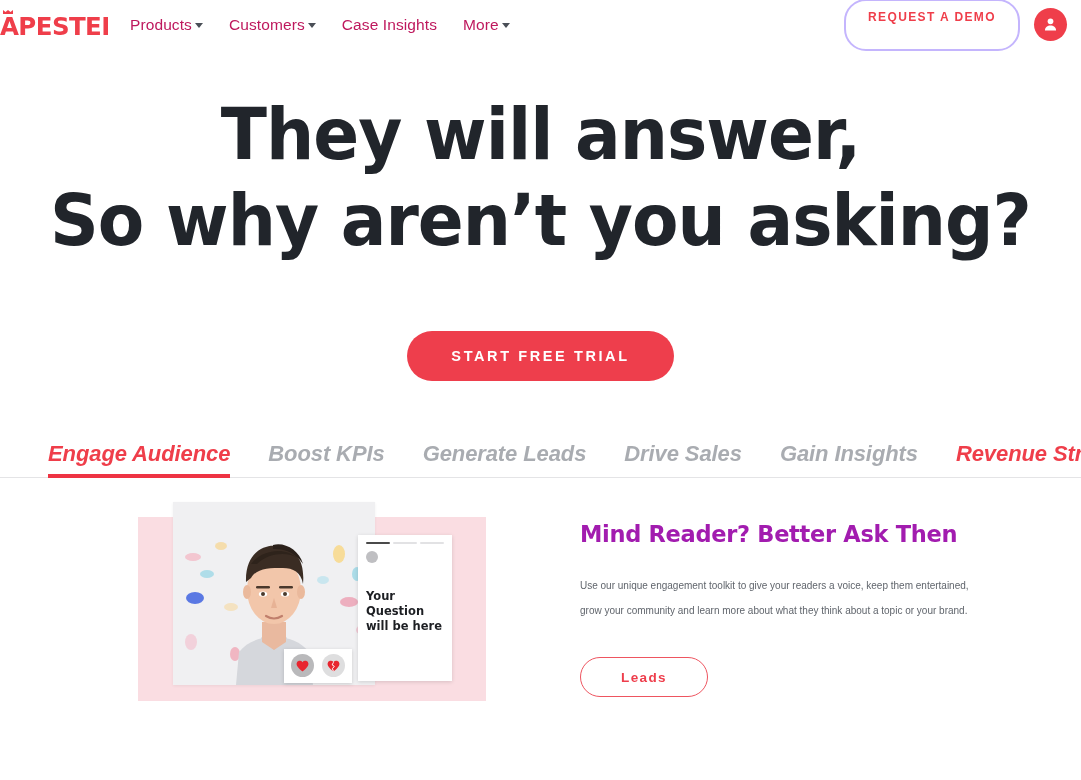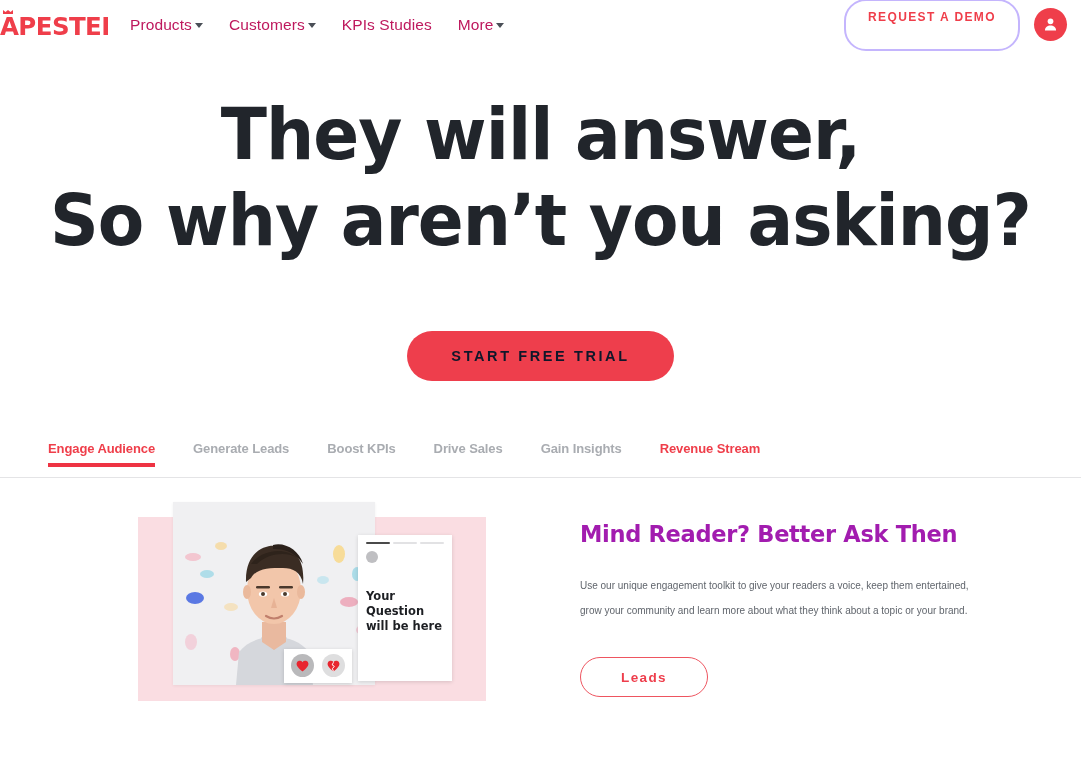--- a/index.html
+++ b/index.html
@@ -99,21 +99,21 @@
     font-size: 72px;
     line-height: 86px;
     color: #21252b;
     letter-spacing: -1px;
     transform: scaleX(.94);
   }
   .hero-cta-wrap { margin-top: 68px; }
   .cta-btn {
     display: inline-block;
     background: #ee3e4c;
-    color: #0f172a;
+    color: #ffffff;
     border: none;
     border-radius: 30px;
     padding: 18px 44px 17px;
     font-size: 14.5px;
     font-weight: 700;
     letter-spacing: 2.6px;
     cursor: pointer;
     line-height: 1;
     font-family: "Liberation Sans", sans-serif;
   }
@@ -133,28 +133,29 @@
   }
   .tabs {
     display: flex;
     align-items: flex-start;
     padding-left: 48px;
     gap: 38px;
     position: relative;
     z-index: 2;
   }
   .tab {
-    font-size: 13px;
+    font-size: 22px;
     font-weight: 700;
     color: #a9acb1;
     cursor: pointer;
     white-space: nowrap;
     padding-bottom: 11px;
     position: relative;
     letter-spacing: -.1px;
+    font-style: italic;
   }
   .tab.accent { color: #ef3e4a; }
   .tab.active { color: #ef3e4a; }
   .tab.active::after {
     content: "";
     position: absolute;
     left: 0; right: 0; bottom: 0;
     height: 4px;
     background: #ee3343;
   }
@@ -294,21 +295,21 @@
   <nav class="main-nav">
     <div class="nav-item">
       <span>Products</span>
       <i class="caret"></i>
     </div>
     <div class="nav-item">
       <span>Customers</span>
       <i class="caret"></i>
     </div>
     <div class="nav-item">
-      <span>KPIs Studies</span>
+      <span>Case Insights</span>
     </div>
     <div class="nav-item">
       <span>More</span>
       <i class="caret"></i>
     </div>
   </nav>
 
   <div class="header-right">
     <button class="demo-btn">REQUEST A DEMO</button>
     <div class="avatar-btn">
@@ -329,24 +330,24 @@
     <button class="cta-btn">START FREE TRIAL</button>
   </div>
 </section>
 
 <div class="tabs-bar">
   <div class="tabs">
     <div class="tab active">
       <span>Engage Audience</span>
     </div>
     <div class="tab">
+      <span>Boost KPIs</span>
+    </div>
+    <div class="tab">
       <span>Generate Leads</span>
-    </div>
-    <div class="tab">
-      <span>Boost KPIs</span>
     </div>
     <div class="tab">
       <span>Drive Sales</span>
     </div>
     <div class="tab">
       <span>Gain Insights</span>
     </div>
     <div class="tab accent">
       <span>Revenue Stream</span>
     </div>

